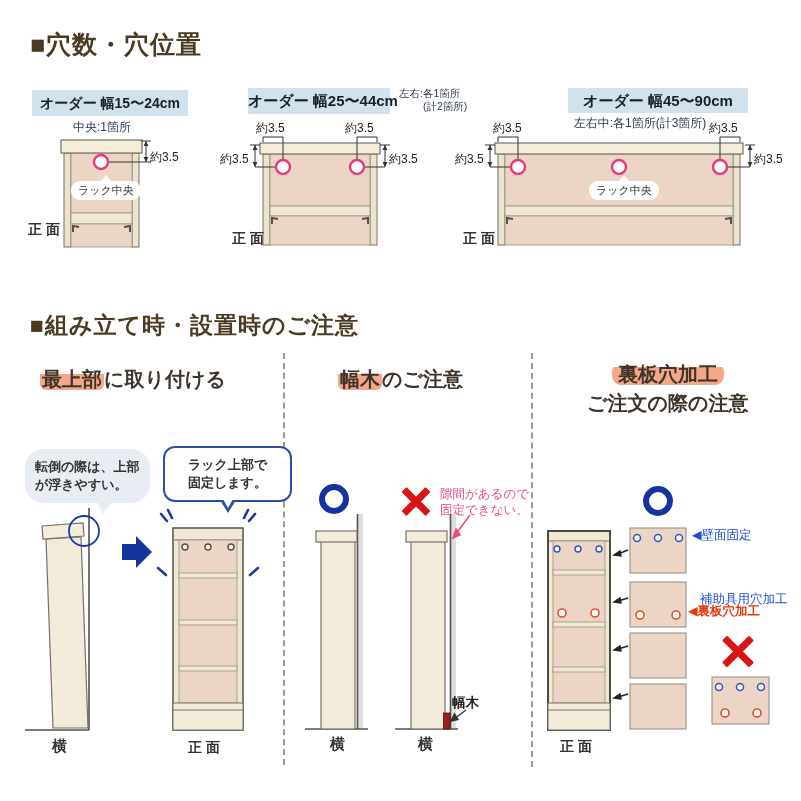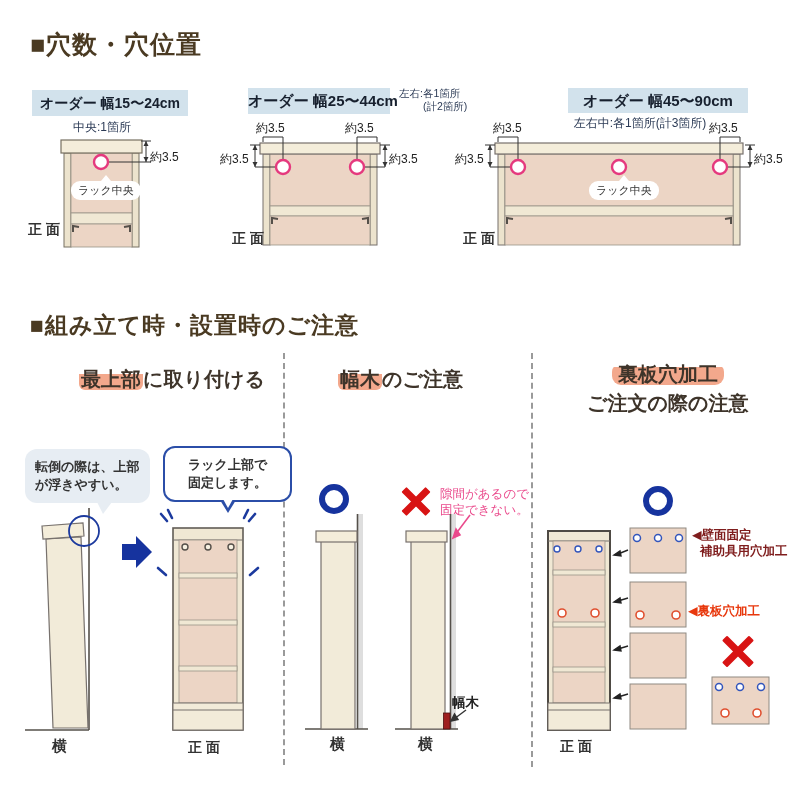--- a/index.html
+++ b/index.html
@@ -12,39 +12,39 @@
   .note{font-size:12px;color:#2b3a55;white-space:nowrap;}
   .note-sm{font-size:10.5px;color:#2b3a55;white-space:nowrap;line-height:13px;}
   .dim{font-size:12px;color:#222;white-space:nowrap;}
   .viewlbl{font-size:14px;color:#333;font-weight:bold;white-space:nowrap;}
   .pill{background:#fff;border-radius:9px;font-size:11px;color:#333;padding:2px 7px;white-space:nowrap;}
   .pill:before{content:"";position:absolute;top:-6px;left:50%;margin-left:-5px;
         border-left:5px solid transparent;border-right:5px solid transparent;border-bottom:6px solid #fff;}
   .colhead{font-size:20px;font-weight:bold;color:#3e342a;white-space:nowrap;}
   .hl{background:linear-gradient(to bottom, rgba(0,0,0,0) 28%, #f3a88c 28%);border-radius:6px;padding:0 2px;}
   .hl-full{background:linear-gradient(to bottom, rgba(0,0,0,0) 18%, #f3a88c 18%);border-radius:9px;padding:0 6px;}
-  .bubble1{background:#e7edf3;border-radius:12px;font-size:13px;line-height:18px;color:#333;
+  .bubble1{background:#e7edf3;border-radius:19px;font-size:13px;line-height:18px;color:#333;
         padding:9px 10px;white-space:nowrap;font-weight:bold;}
   .bubble1:after{content:"";position:absolute;bottom:-11px;left:58%;
         border-left:6px solid transparent;border-right:9px solid transparent;border-top:12px solid #e7edf3;}
   .bubble2{background:#fff;border:2.5px solid #2b4ea8;border-radius:12px;font-size:13px;line-height:18px;
         color:#333;padding:8px 23px;white-space:nowrap;font-weight:bold;}
   .bubble2:after{content:"";position:absolute;bottom:-13px;left:50%;margin-left:-8px;
         border-left:8px solid transparent;border-right:8px solid transparent;border-top:13px solid #2b4ea8;}
   .bubble2:before{content:"";position:absolute;bottom:-8px;left:50%;margin-left:-5px;z-index:1;
         border-left:5px solid transparent;border-right:5px solid transparent;border-top:9px solid #fff;}
   .divider{border-left:2px dashed #9a9a9a;width:0;}
   .ring{border:6px solid #16339e;border-radius:50%;}
   .xmark{position:absolute;}
   .xmark:before,.xmark:after{content:"";position:absolute;left:0;right:0;top:50%;height:7px;margin-top:-3.5px;
         background:#d81414;border-radius:1px;}
   .xmark:before{transform:rotate(45deg);}
   .xmark:after{transform:rotate(-45deg);}
   .warn{font-size:12.5px;font-weight:normal;color:#ea4a8c;line-height:16px;white-space:nowrap;}
-  .lblblue{font-size:12.5px;font-weight:bold;color:#7f1d1d;line-height:16px;white-space:nowrap;}
+  .lblblue{font-size:12.5px;font-weight:normal;color:#1d4ed8;line-height:16px;white-space:nowrap;}
   .lblred{font-size:12.5px;font-weight:bold;color:#e8380d;white-space:nowrap;}
   .basename{font-size:13.5px;font-weight:bold;color:#222;white-space:nowrap;}
   svg{position:absolute;overflow:visible;}
 </style>
 </head>
 <body>
 
 <div id="page">
 
   <div class="abs sec-title" style="left:30px;top:28px;">■穴数・穴位置</div>
@@ -149,21 +149,21 @@
   <div class="abs dim" style="left:455px;top:151px;">約3.5</div>
   <div class="abs dim" style="left:754px;top:151px;">約3.5</div>
   <div class="abs pill" style="left:589px;top:181px;">ラック中央</div>
   <div class="abs viewlbl" style="left:463px;top:230px;">正 面</div>
 
   <div class="abs sec-title" style="left:30px;top:310px;font-size:23px;">■組み立て時・設置時のご注意</div>
 
   <div class="abs divider" style="left:283px;top:353px;height:412px;"></div>
   <div class="abs divider" style="left:531px;top:353px;height:414px;"></div>
 
-  <div class="abs colhead" style="left:40px;top:366px;margin-left:39px;">
+  <div class="abs colhead" style="left:40px;top:366px;">
     <span class="hl">最上部</span><span>に取り付ける</span>
   </div>
 
   <div class="abs bubble1" style="left:25px;top:449px;">
     <div>転倒の際は、上部</div>
     <div>が浮きやすい。</div>
   </div>
 
   <div class="abs bubble2" style="left:163px;top:446px;">
     <div>ラック上部で</div>
@@ -297,19 +297,19 @@
       <circle cx="179" cy="162" r="3.5" fill="#fff" stroke="#3355bb" stroke-width="1.5"></circle>
       <circle cx="200" cy="162" r="3.5" fill="#fff" stroke="#3355bb" stroke-width="1.5"></circle>
       <circle cx="221" cy="162" r="3.5" fill="#fff" stroke="#3355bb" stroke-width="1.5"></circle>
       <circle cx="185" cy="188" r="4" fill="#fff" stroke="#e05030" stroke-width="1.6"></circle>
       <circle cx="217" cy="188" r="4" fill="#fff" stroke="#e05030" stroke-width="1.6"></circle>
     </g>
   </svg>
 
   <div class="abs lblblue" style="left:692px;top:527px;">
     <div>◀壁面固定</div>
-    <div style="padding-left:8px;">補助具用穴加工</div>
+    <div style="padding-left:8px;margin-top:48px;">補助具用穴加工</div>
   </div>
   <div class="abs lblred" style="left:688px;top:603px;">◀裏板穴加工</div>
   <div class="abs xmark" style="left:719px;top:632px;width:38px;height:38px;"></div>
   <div class="abs viewlbl" style="left:560px;top:738px;">正 面</div>
 
 </div>
 
 </body></html>

